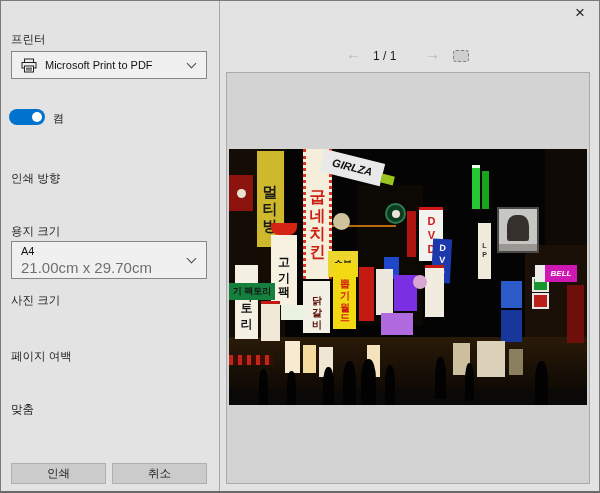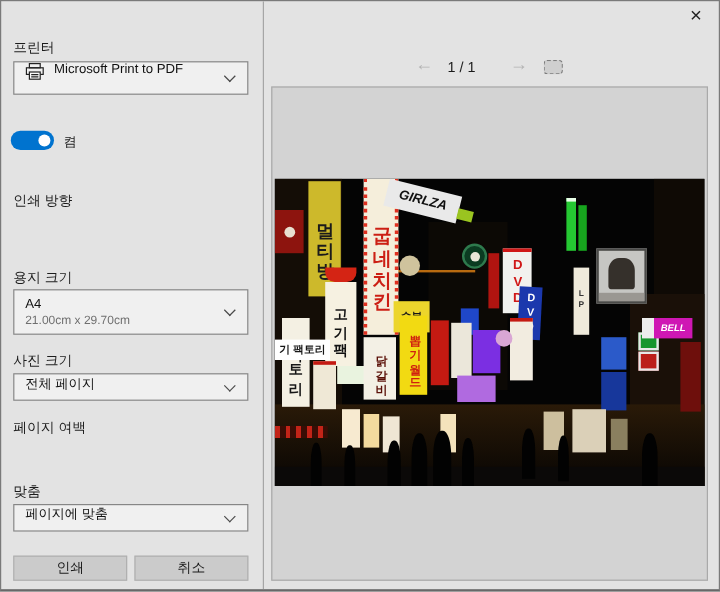--- a/index.html
+++ b/index.html
@@ -6,21 +6,21 @@
   *{box-sizing:border-box;}
   .dialog{position:relative;width:600px;height:493px;background:#e3e3e3;
     border:1px solid #7a7a7a;border-bottom:2px solid #686868;overflow:hidden;
     font-family:"Liberation Sans",sans-serif;color:#1a1a1a;}
   .title{position:absolute;left:10px;top:6px;font-size:12px;font-weight:bold;white-space:nowrap;}
   .close{position:absolute;right:9px;top:2px;width:20px;height:20px;font-size:17px;line-height:20px;
     text-align:center;color:#222;cursor:pointer;}
   .divider{position:absolute;left:218px;top:0;bottom:0;width:1px;background:#a6a6a6;}
   .label{position:absolute;left:10px;font-size:11.5px;color:#1c1c1c;white-space:nowrap;}
   .combo{position:absolute;left:10px;width:196px;background:#f0f0f0;border:1px solid #868686;
-    display:flex;align-items:flex-start;gap:8px;padding:0 22px 0 9px;cursor:pointer;}
+    display:flex;align-items:center;gap:8px;padding:0 22px 0 9px;cursor:pointer;}
   .combo .ctext{font-size:11px;color:#111;white-space:nowrap;}
   .chev{position:absolute;right:11px;top:50%;width:7px;height:7px;margin-top:-5px;
     border-right:1.4px solid #4a4a4a;border-bottom:1.4px solid #4a4a4a;transform:rotate(45deg);}
   .allow{position:absolute;left:8px;top:91px;width:206px;font-size:10.5px;letter-spacing:-0.2px;white-space:nowrap;}
   .toggle{position:absolute;left:8px;top:108px;width:36px;height:16px;border-radius:9px;background:#0073cf;cursor:pointer;}
   .knob{position:absolute;right:3px;top:3px;width:10px;height:10px;border-radius:50%;background:#fff;}
   .toggle-lab{position:absolute;left:52px;top:110px;font-size:11px;}
   .btn{position:absolute;height:21px;width:95px;background:#cbcbcb;border:1px solid #b0b0b0;
     font-size:11.5px;display:flex;align-items:center;justify-content:center;cursor:pointer;}
   .nav-arrow{position:absolute;top:44px;font-size:15px;color:#b3b3b3;cursor:pointer;}
@@ -56,42 +56,34 @@
     </span>
     <span class="ctext">Microsoft Print to PDF</span>
     <span class="chev"></span>
   </div>
 
   <div class="toggle">
       <span class="knob"></span>
     </div>
   <div class="toggle-lab">켬</div>
 
-  <div class="label" style="top:159px">인쇄 방향</div>
+  <div class="label" style="top:170px">인쇄 방향</div>
 
   <div class="label" style="top:223px">용지 크기</div>
   <div class="combo" style="top:240px;height:38px;flex-direction:column;align-items:flex-start;justify-content:center;gap:2px">
     <span class="ctext">A4</span>
-    <span class="ctext" style="color:#6f6f6f;font-size:10px">21.00cm x 29.70cm</span>
+    <span class="ctext" style="color:#6f6f6f;font-size:15px">21.00cm x 29.70cm</span>
     <span class="chev"></span>
   </div>
 
   <div class="label" style="top:292px">사진 크기</div>
-  <div class="combo" style="top:310px;height:23px">
-    <span class="ctext">전체 페이지</span>
-    <span class="chev"></span>
-  </div>
 
   <div class="label" style="top:348px">페이지 여백</div>
 
   <div class="label" style="top:401px">맞춤</div>
-  <div class="combo" style="top:419px;height:23px">
-    <span class="ctext">페이지에 맞춤</span>
-    <span class="chev"></span>
-  </div>
 
   <div class="btn" style="left:10px;top:462px">인쇄</div>
   <div class="btn" style="left:111px;top:462px">취소</div>
 
   <div class="nav-arrow" style="left:345px">←</div>
   <div class="pagenum">1 / 1</div>
   <div class="nav-arrow" style="left:424px">→</div>
   <div class="fsicon"></div>
 
   <div class="viewport">
@@ -124,21 +116,21 @@
       <div class="s vt" style="left:203px;top:90px;width:19px;height:44px;background:#1b38ad;color:#fff;font-size:9px;transform:rotate(3deg)">DVD</div>
       <div class="s" style="left:243px;top:16px;width:8px;height:44px;background:#25c832;border-top:3px solid #e8ffe8"></div>
       <div class="s" style="left:253px;top:22px;width:7px;height:38px;background:#17a51e"></div>
       <div class="s vt" style="left:249px;top:74px;width:13px;height:56px;background:#efeadb;color:#333;font-size:7px">LP</div>
       <div class="s" style="left:268px;top:58px;width:42px;height:46px;background:#c6c6c3;border:2px solid #4a4a48">
           <span style="position:absolute;left:8px;top:6px;width:22px;height:26px;background:#35302b;border-radius:40% 40% 10% 10%"></span>
           <span style="position:absolute;left:0;bottom:0;width:100%;height:7px;background:#9a9792"></span>
         </div>
 
       <div class="s vt" style="left:6px;top:116px;width:23px;height:74px;background:#f4f0e3;color:#161616;font-size:12px">팩토리</div>
-      <div class="s" style="left:0;top:134px;width:46px;height:17px;background:#ffffff;color:#161616;font-size:9px">기 팩토리</div>
+      <div class="s" style="left:0;top:134px;width:46px;height:17px;background:#15803d;color:#161616;font-size:9px">기 팩토리</div>
       <div class="s" style="left:32px;top:152px;width:19px;height:40px;background:#efe8d6;border-top:3px solid #c41a12"></div>
       <div class="s" style="left:52px;top:156px;width:27px;height:15px;background:#e9f3df"></div>
       <div class="s vt" style="left:74px;top:132px;width:27px;height:52px;background:#f3f0e5;color:#5a1008;font-size:10px">닭갈비</div>
       <div class="s vt" style="left:104px;top:114px;width:23px;height:66px;background:#f2da12;color:#d02010;font-size:10px">뽑기월드</div>
       <div class="s" style="left:130px;top:118px;width:15px;height:54px;background:#c41a12"></div>
       <div class="s" style="left:147px;top:120px;width:17px;height:46px;background:#ebe7da"></div>
       <div class="s" style="left:165px;top:126px;width:23px;height:36px;background:#7b2fe2"></div>
       <div class="s" style="left:152px;top:164px;width:32px;height:22px;background:#b06ae0"></div>
       <div class="s" style="left:196px;top:116px;width:19px;height:52px;background:#f2ece0;border-top:3px solid #c41a12"></div>
       <div class="s circ" style="left:184px;top:126px;width:14px;height:14px;background:#d9a6d4"></div>

